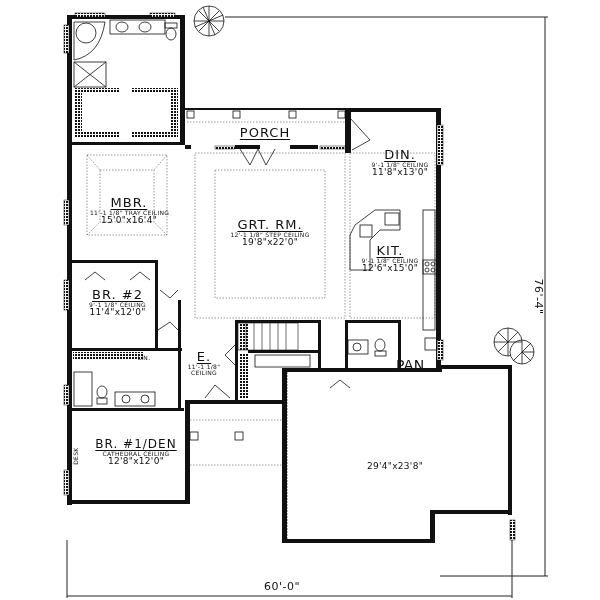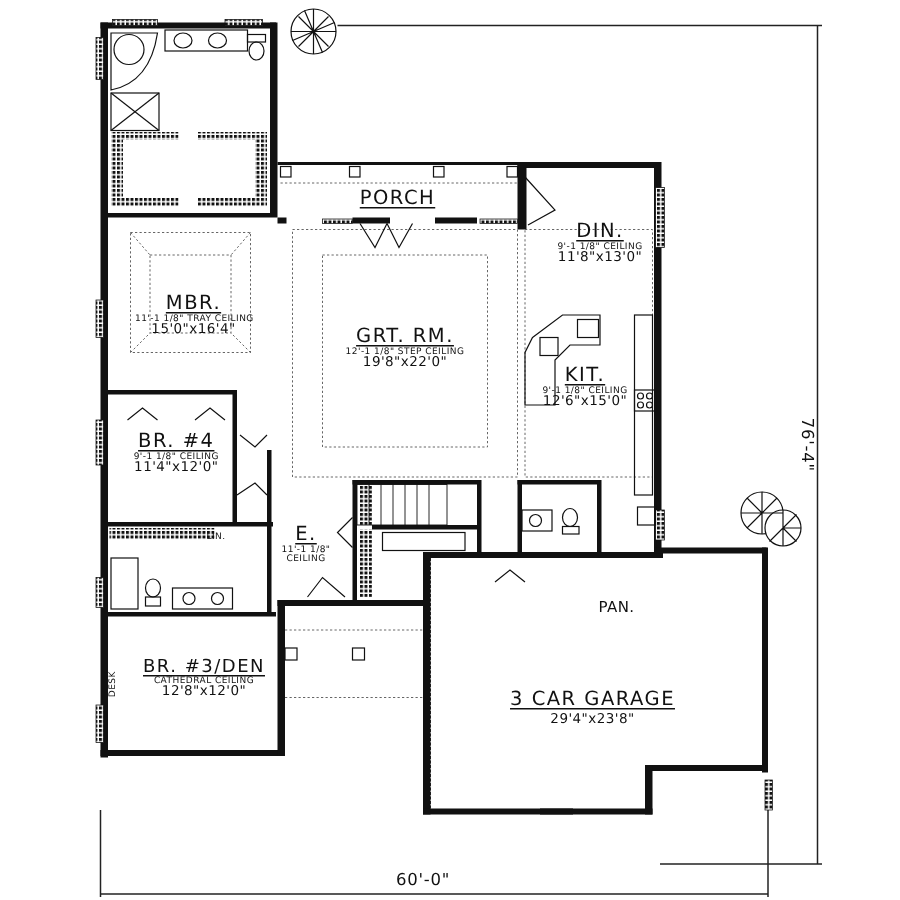--- a/index.html
+++ b/index.html
@@ -233,48 +233,47 @@
   <div class="rdim">19'8"x22'0"</div>
 </div>
 
 <div class="lbl" style="left:356px;top:244px;width:68px;">
   <div class="rname">KIT.</div>
   <div class="rsub">9'-1 1/8" CEILING</div>
   <div class="rdim">12'6"x15'0"</div>
 </div>
 
 <div class="lbl" style="left:80px;top:288px;width:75px;">
-  <div class="rname">BR. #4</div>
+  <div class="rname">BR. #2</div>
   <div class="rsub">9'-1 1/8" CEILING</div>
   <div class="rdim">11'4"x12'0"</div>
 </div>
 
 <div class="lbl" style="left:134px;top:355px;width:20px;">
   <div class="rsub">LIN.</div>
 </div>
 
 <div class="lbl" style="left:186px;top:350px;width:36px;">
   <div class="rname">E.</div>
   <div class="rsub">11'-1 1/8"</div>
   <div class="rsub">CEILING</div>
 </div>
 
 <div class="lbl" style="left:396px;top:358px;width:30px;">
-  <div class="rsub" style="font-size:10px;margin-top:43px;">PAN.</div>
+  <div class="rsub" style="font-size:14px;">PAN.</div>
 </div>
 
 <div class="lbl" style="left:90px;top:438px;width:92px;">
-  <div class="rname" style="font-size:12px;">BR. #3/DEN</div>
+  <div class="rname" style="font-size:12px;">BR. #1/DEN</div>
   <div class="rsub">CATHEDRAL CEILING</div>
   <div class="rdim">12'8"x12'0"</div>
 </div>
 
 <div class="lbl" style="left:62px;top:453px;width:28px;transform:rotate(-90deg);">
   <div class="rsub">DESK</div>
 </div>
 
 <div class="lbl" style="left:325px;top:460px;width:140px;">
-  <div class="rname">3 CAR GARAGE</div>
   <div class="rdim" style="margin-top:2px;">29'4"x23'8"</div>
 </div>
 
 <div class="dimtext" style="left:264px;top:580px;">60'-0"</div>
 <div class="dimtext" style="left:520px;top:290px;transform:rotate(90deg);">76'-4"</div>
 
 </body></html>

